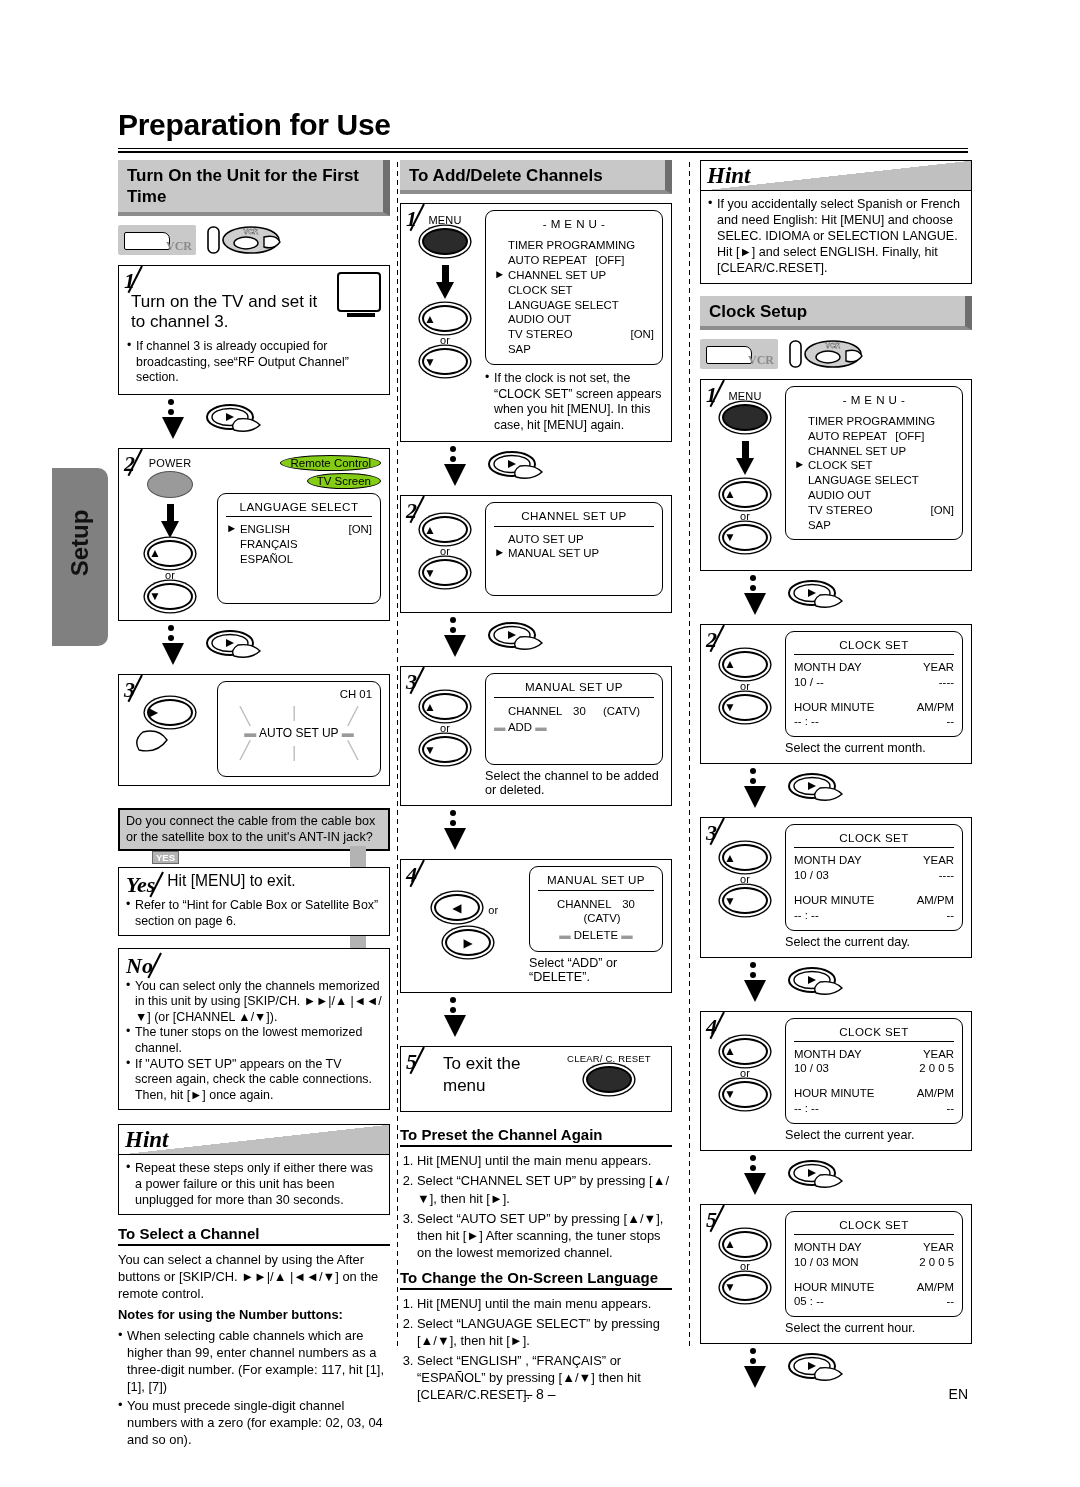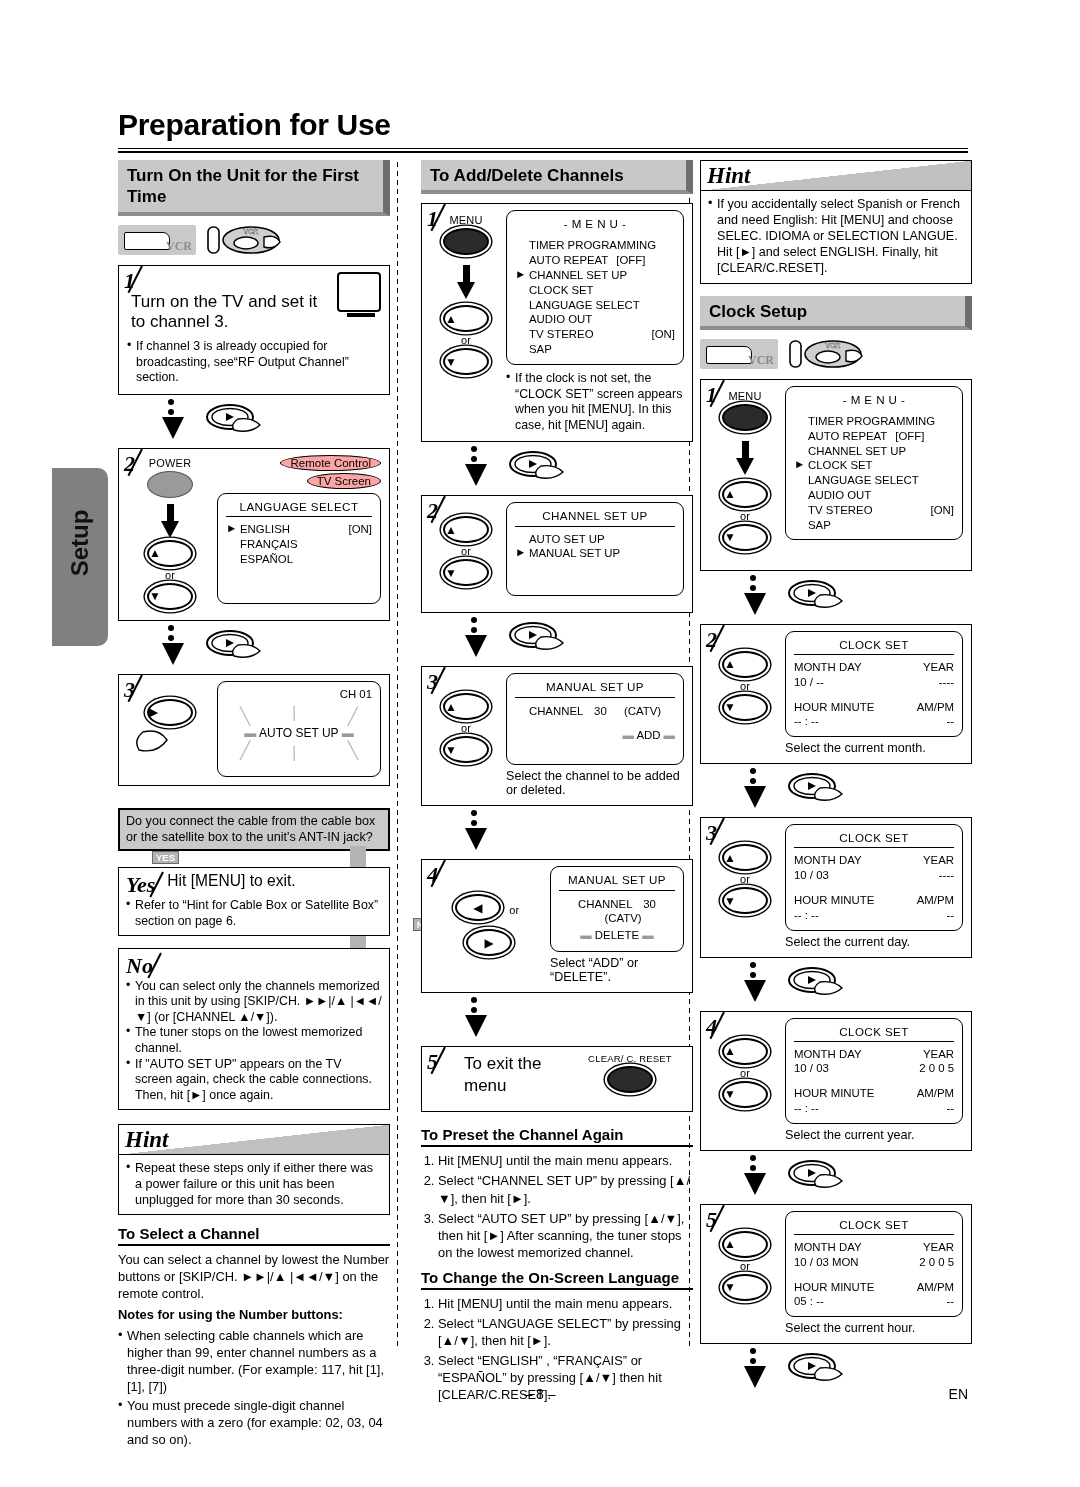--- a/index.html
+++ b/index.html
@@ -32,21 +32,21 @@
   #side-tab span{
     display:block; position:absolute; left:-61px; top:61px;
     width:178px; text-align:center;
     transform:rotate(90deg) scale(-1,-1);
     font-size:24px; font-weight:bold; color:#111;
   }
 
   
   .col { position:absolute; top:160px; }
   #col-left   { left:118px;  width:272px; }
-  #col-mid    { left:421px;  width:272px; }
+  #col-mid    { left:400px;  width:272px; }
   #col-right  { left:700px;  width:272px; }
 
   .dots-sep {
     position:absolute; top:160px; width:3px; height:1190px;
     background-image:radial-gradient(#000 38%, transparent 40%);
     background-size:3px 9px; background-repeat:repeat-y;
   }
   #dots-1 { left:396px; }
   #dots-2 { left:688px; }
 
@@ -212,21 +212,21 @@
   #footer-en{ position:absolute; right:112px; top:1386px; font-size:14px; }
 
   .tv-icon{
     width:44px;height:40px;border:2.4px solid #000;border-radius:4px;
     position:absolute; right:8px; top:6px;
   }
   .tv-icon::after{content:"";position:absolute;left:8px;bottom:-7px;width:28px;height:4px;background:#000;}
 
   .bubble{
     display:inline-block; border:1.6px solid #000; border-radius:50%;
-    padding:1px 9px; font-size:11.5px; background:#fca5a5; position:relative;
+    padding:1px 9px; font-size:11.5px; background:#84cc16; position:relative;
   }
   .starburst{ position:relative; color:#9a9a9a; }
 </style>
 </head>
 <body>
 
 <div id="page-title">Preparation for Use</div>
 <div id="title-rule"></div>
 
 <div id="side-tab">
@@ -398,21 +398,21 @@
       </div>
     <div class="hint-body">
         <ul>
           <li>Repeat these steps only if either there was a power failure or this unit has been unplugged for more than 30 seconds.</li>
         </ul>
       </div>
   </div>
 
   <div class="subhead">To Select a Channel</div>
   <div class="btext">
-    <p>You can select a channel by lowest the Number buttons or [SKIP/CH. ►►|/▲ |◄◄/▼] on the remote control.</p>
+    <p>You can select a channel by using the After buttons or [SKIP/CH. ►►|/▲ |◄◄/▼] on the remote control.</p>
     <p style="font-weight:bold">Notes for using the Number buttons:</p>
     <ul>
       <li>When selecting cable channels which are higher than 99, enter channel numbers as a three-digit number. (For example: 117, hit [1], [1], [7])</li>
       <li>You must precede single-digit channel numbers with a zero (for example: 02, 03, 04 and so on).</li>
     </ul>
   </div>
 </div>
 
 <div class="col" id="col-mid">
 
@@ -524,21 +524,21 @@
           </div>
       </div>
       <div style="flex:1;padding-left:4px">
         <div class="osd" style="min-height:92px">
           <div class="osd-title">MANUAL SET UP</div>
           <div style="text-align:center;margin-top:6px">
             <span>CHANNEL</span>
             <span style="margin-left:8px">30</span>
             <span style="margin-left:14px">(CATV)</span>
           </div>
-          <div style="text-align:right;margin-top:10px">
+          <div style="text-align:left;margin-top:2px">
             <span style="color:#9a9a9a">▬</span>
             <span>ADD</span>
             <span style="color:#9a9a9a">▬</span>
           </div>
         </div>
         <div class="caption">Select the channel to be added or deleted.</div>
       </div>
     </div>
   </div>
 

